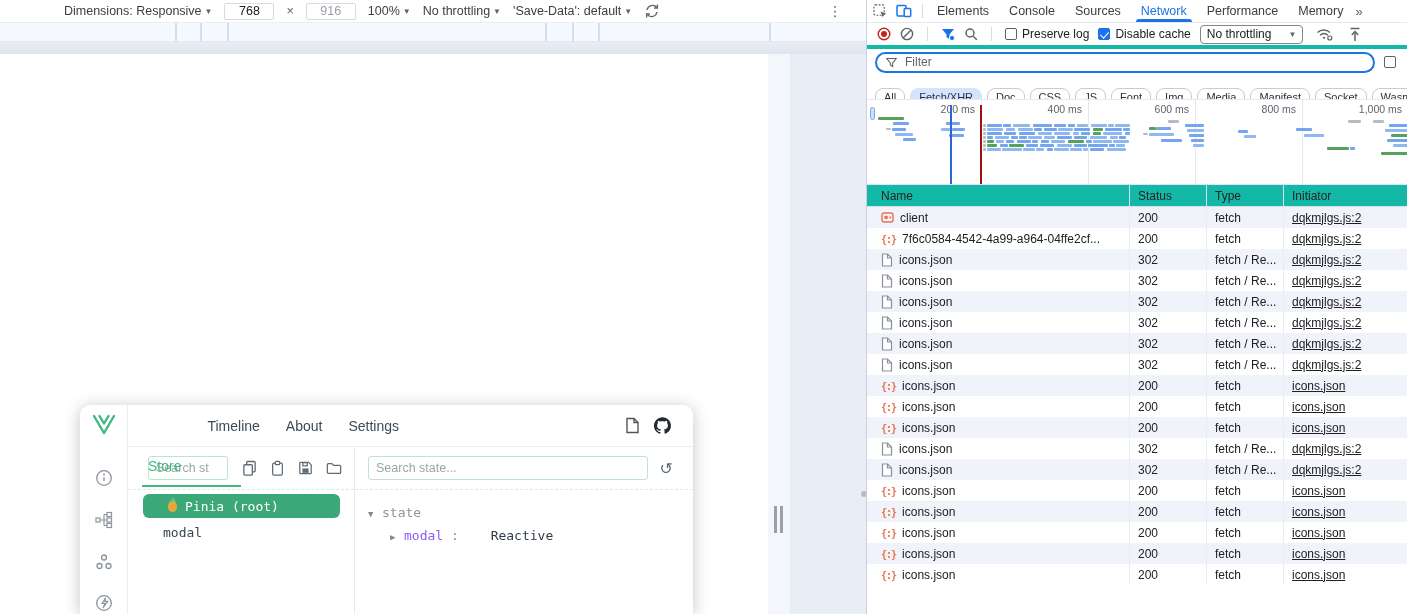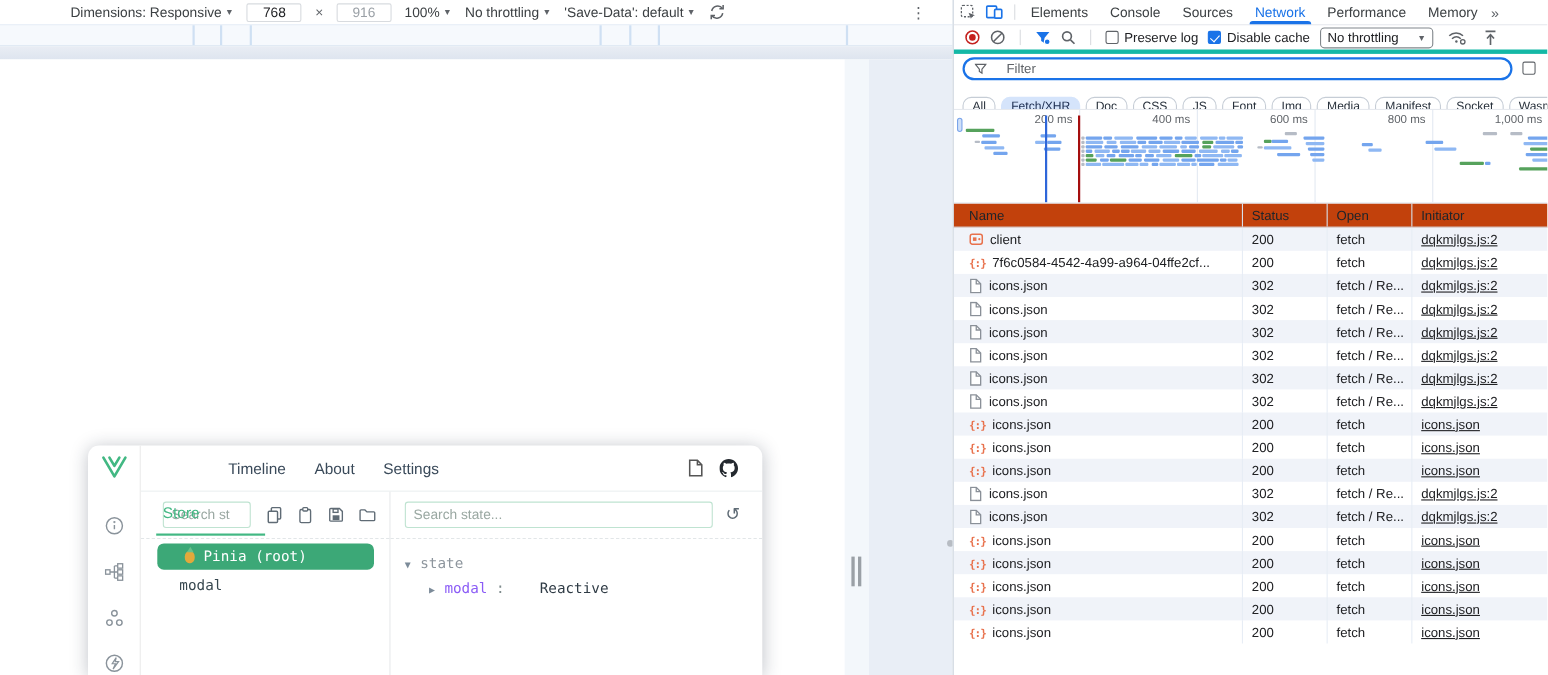--- a/index.html
+++ b/index.html
@@ -86,34 +86,34 @@
   .dt-toolbar { height:26px; display:flex; align-items:center; gap:9px; padding:0 10px; border-bottom:4px solid #14b8a6; }
   .cb { width:12px; height:12px; border:1.5px solid #5f6368; border-radius:2px; position:relative; flex:0 0 12px; }
   .cb.checked { background:#1a73e8; border-color:#1a73e8; }
   .cb.checked::after { content:""; position:absolute; left:2.5px; top:0.5px; width:4px; height:7px;
     border:solid #fff; border-width:0 1.6px 1.6px 0; transform:rotate(42deg); }
   .cb-label { display:flex; align-items:center; gap:5px; white-space:nowrap; font-size:12px; color:#202124; }
   .throttle-select { display:flex; align-items:center; gap:14px; border:1px solid #80868b; border-radius:4px;
     height:19px; padding:0 6px; font-size:12px; color:#202124; white-space:nowrap; }
   .dt-filterrow { height:26px; display:flex; align-items:center; padding:0 8px; overflow:hidden; gap:9px; }
   .filter-pill { width:500px; height:21px; border:2px solid #1a73e8; border-radius:12px; display:flex;
-    align-items:center; gap:18px; padding:0 9px; flex:0 0 500px; }
+    align-items:center; gap:8px; padding:0 9px; flex:0 0 500px; }
   .filter-pill input { border:none; outline:none; flex:1; font:12px "Liberation Sans",sans-serif; color:#444; min-width:0; }
   .filter-pill input::placeholder { color:#5f6368; }
   .edge-cb { margin-right:-7px; }
   .dt-chiprow { height:25px; display:flex; gap:5px; align-items:center; padding:0 8px; border-bottom:1px solid #e6e9ee; overflow:hidden; }
   .chip { font-size:11px; padding:2.5px 8px; border:1px solid #c6cdd6; border-radius:8px; color:#28313c; white-space:nowrap; flex:0 0 auto;margin-top:20px; }
   .chip.active { background:#d5e4fb; border-color:#d5e4fb; color:#1b2c4f; }
   .dt-overview { height:85px; position:relative; border-bottom:1px solid #dfe6ef; overflow:hidden; }
   .ov-gridline { position:absolute; top:0; bottom:0; width:1px; background:#e3e9f2; }
   .ov-tick { position:absolute; top:3px; width:72px; text-align:right; font-size:10.5px; color:#5f6368; }
   .ov-bar { position:absolute; border-radius:1px; }
   .ov-handle { position:absolute; left:3px; top:7px; width:5px; height:13px; background:#cfe0f9; border:1px solid #7aa4ea; border-radius:3px; }
   .ov-vline { position:absolute; top:5px; bottom:0; width:2px; }
-  .net-header { display:flex; height:22px; background:#c2410c; border-bottom:1px solid #d8e0eb; align-items:center; }
+  .net-header { display:flex; height:22px; background:#14b8a6; border-bottom:1px solid #d8e0eb; align-items:center; }
   .nh-cell { height:100%; display:flex; align-items:center; padding-left:8px; border-left:1px solid #d8e0eb; font-size:12px; color:#20242a; }
   .nh-cell:first-child { border-left:none; padding-left:14px; }
   .net-rows { }
   .net-row { display:flex; height:21px; align-items:stretch; font-size:12px; color:#202124; }
   .net-row.stripe { background:#f0f3f9; }
   .nc { display:flex; align-items:center; padding-left:8px; border-left:1px solid #e7edf5; overflow:hidden; white-space:nowrap; }
   .nc.name { border-left:none; padding-left:14px; gap:6px; }
   .nc-initiator { text-decoration:underline; }
   .col-name { width:262px; flex:0 0 262px; }
   .col-status { width:77px; flex:0 0 77px; }
@@ -539,21 +539,21 @@
         <i class="ov-bar" style="left: 215.584px; top: 48px; width: 5.07832px; height: 3px; background: rgb(143, 184, 243);"></i>
         <i class="ov-bar" style="left: 222.665px; top: 48px; width: 14.5863px; height: 3px; background: rgb(116, 165, 238);"></i>
         <i class="ov-bar" style="left: 239.811px; top: 48px; width: 19.0325px; height: 3px; background: rgb(143, 184, 243);"></i>
         <i class="ov-vline" style="left: 83px; background: rgb(46, 102, 217);"></i>
         <i class="ov-vline" style="left: 113px; background: rgb(165, 14, 14);"></i>
       </div>
 
     <div class="net-header" id="net-header-host">
         <div class="nh-cell col-name">Name</div>
         <div class="nh-cell col-status">Status</div>
-        <div class="nh-cell col-type">Open</div>
+        <div class="nh-cell col-type">Type</div>
         <div class="nh-cell col-init">Initiator</div>
       </div>
     <div class="net-rows" id="net-rows-host">
         <div class="net-row stripe">
           <div class="nc name col-name">
             <span>
               <svg width="13" height="13" viewBox="0 0 13 13">
                 <rect x="1" y="2" width="11" height="9" rx="2" fill="none" stroke="#e8714c" stroke-width="1.4"></rect>
                 <rect x="3.5" y="4.8" width="3.2" height="3.2" fill="#e8714c"></rect>
                 <circle cx="9.3" cy="6.4" r="1" fill="#e8714c"></circle>

